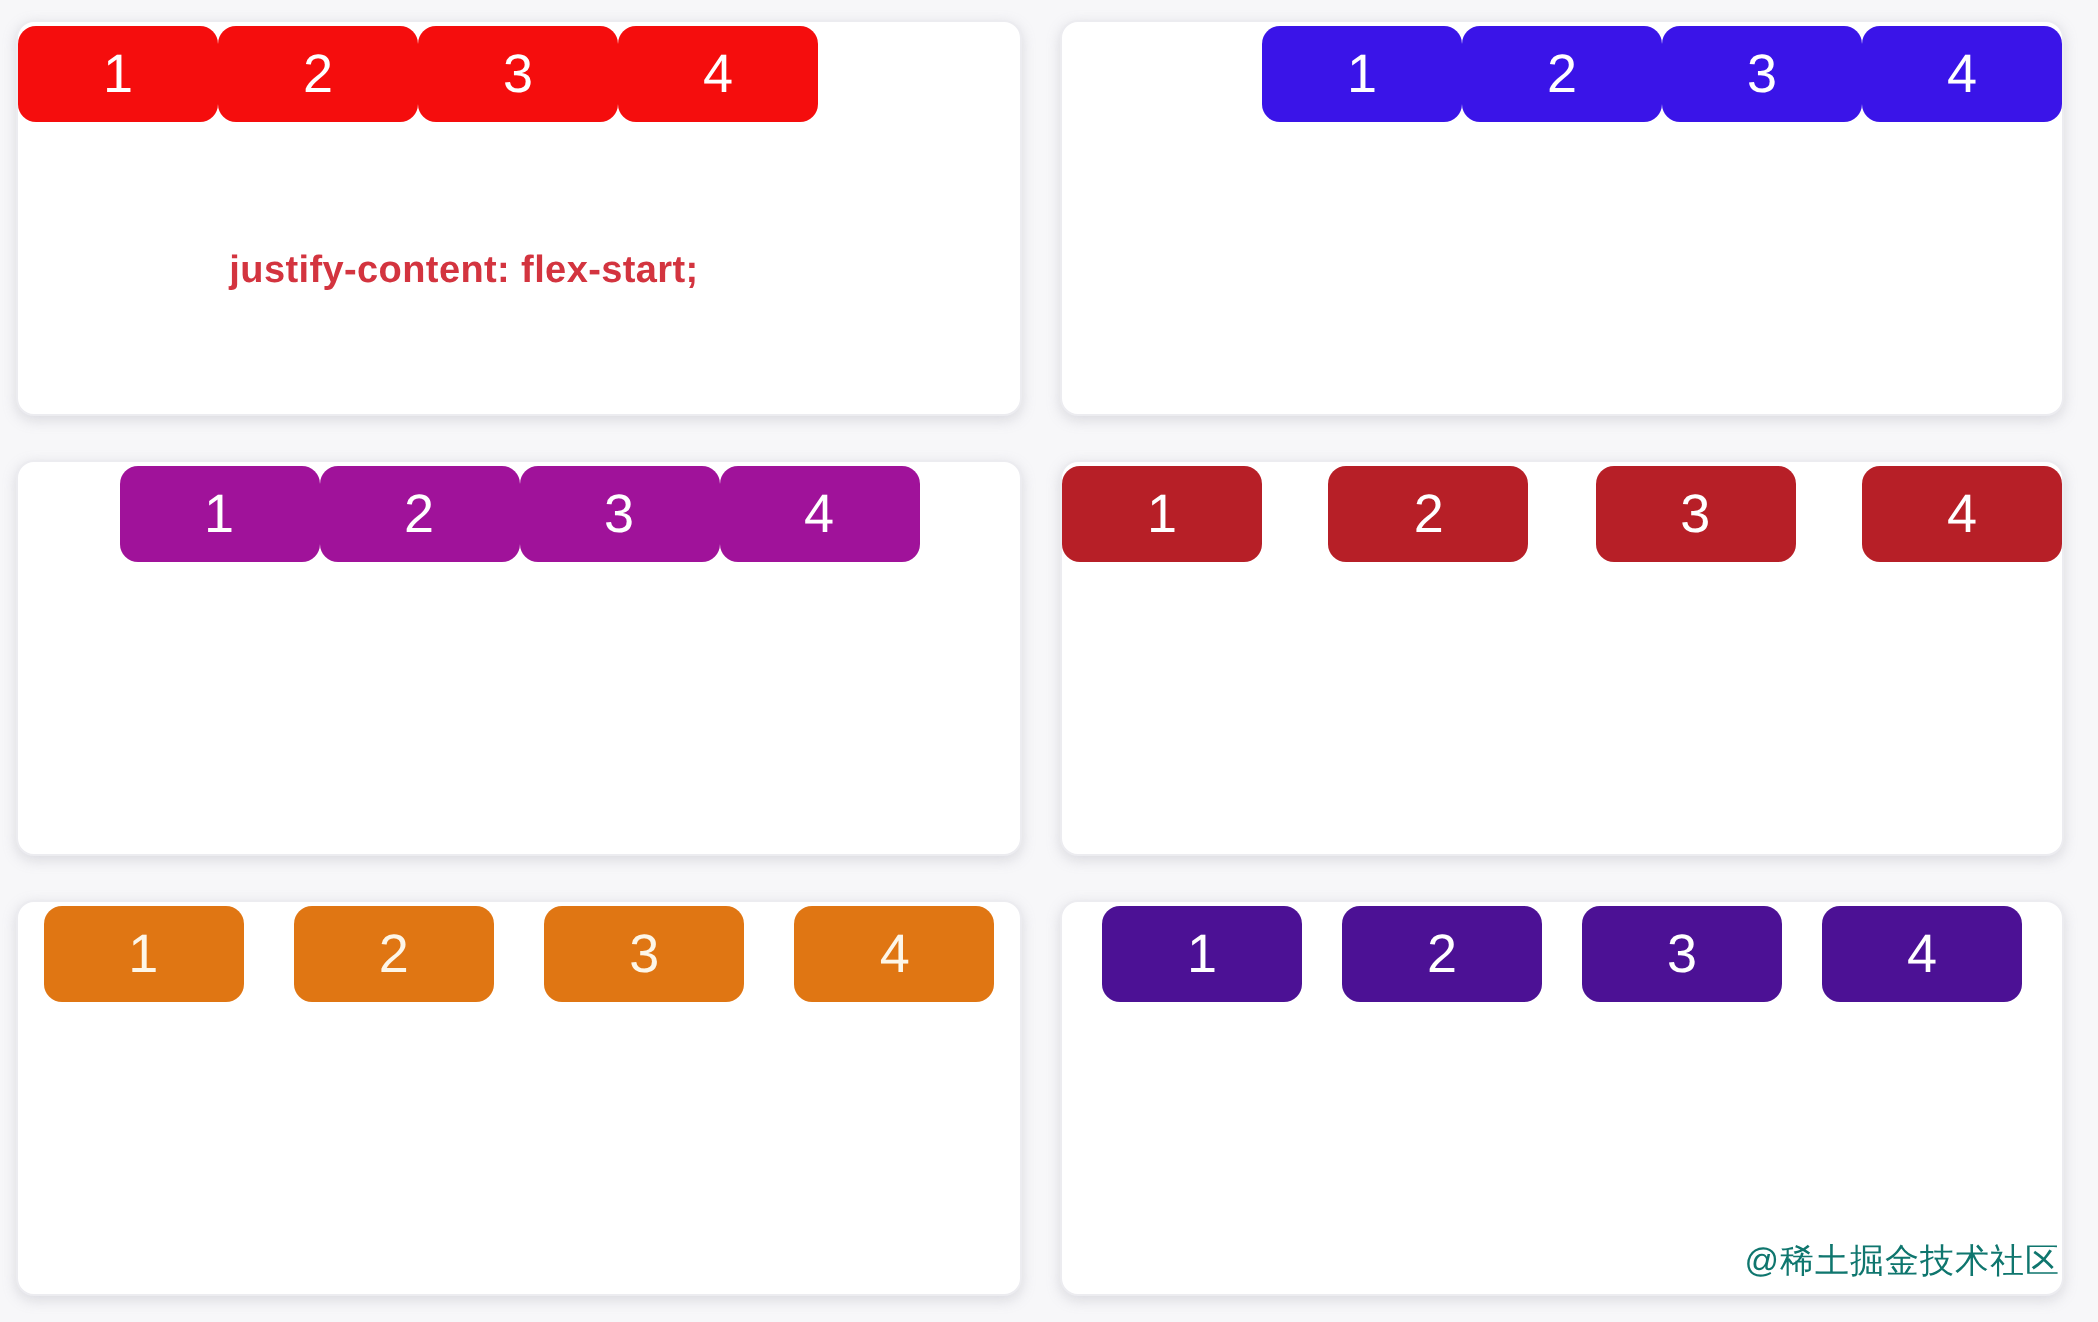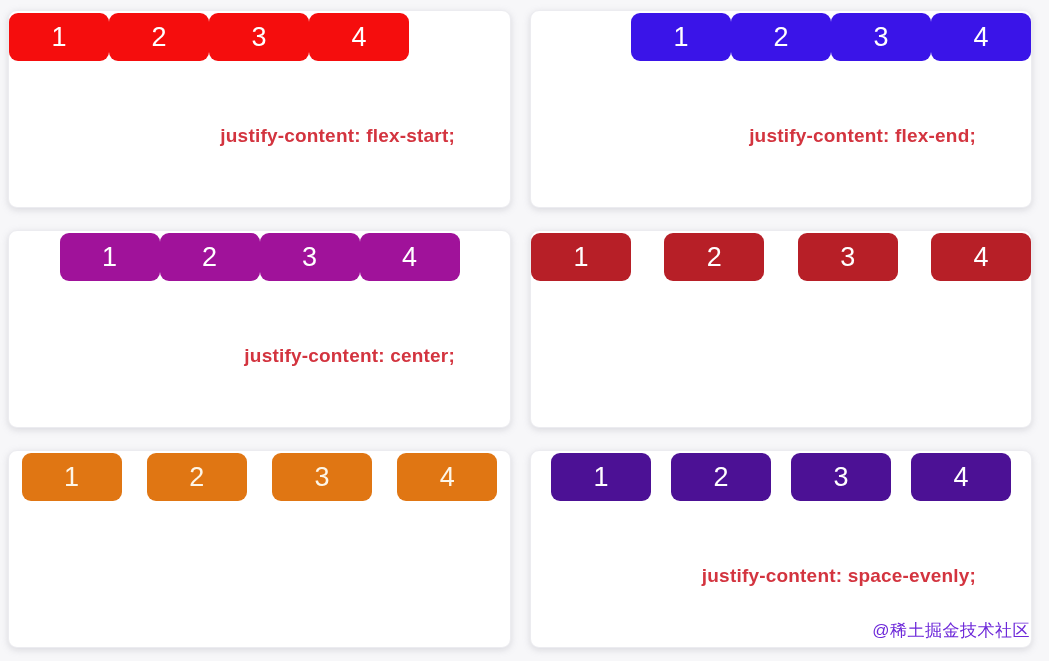--- a/index.html
+++ b/index.html
@@ -44,31 +44,31 @@
     border-radius: 9px;
     background: var(--box-color, #999);
     color: #ffffff;
     font-size: 27px;
     line-height: 48px;
     text-align: center;
     box-sizing: border-box;
   }
   .jc-label {
     margin: 64px 55px 0 0;
-    text-align: right;
+    text-align: center;
     color: #d3343f;
     font-weight: bold;
     font-size: 19px;
     letter-spacing: 0.2px;
   }
   .watermark {
     position: absolute;
     right: 19px;
     bottom: 19px;
-    color: #6d28d9;
+    color: #0f766e;
     font-size: 17px;
     letter-spacing: 0.5px;
   }
 </style>
 </head>
 <body>
 
 <div class="grid">
 
   <section class="card" style="--box-color: #f50d0d;">
@@ -81,31 +81,29 @@
     <p class="jc-label">justify-content: flex-start;</p>
   </section>
 
   <section class="card" style="--box-color: #3a14e8;">
     <div class="flex-row" style="justify-content: flex-end;">
       <div class="box" style="color: rgb(255, 255, 255);">1</div>
       <div class="box" style="color: rgb(255, 255, 255);">2</div>
       <div class="box" style="color: rgb(255, 255, 255);">3</div>
       <div class="box" style="color: rgb(255, 255, 255);">4</div>
     </div>
-    <p class="jc-label">justify-content: flex-end;</p>
   </section>
 
   <section class="card" style="--box-color: #a0129a;">
     <div class="flex-row" style="justify-content: center;">
       <div class="box" style="color: rgb(255, 255, 255);">1</div>
       <div class="box" style="color: rgb(255, 255, 255);">2</div>
       <div class="box" style="color: rgb(255, 255, 255);">3</div>
       <div class="box" style="color: rgb(255, 255, 255);">4</div>
     </div>
-    <p class="jc-label">justify-content: center;</p>
   </section>
 
   <section class="card" style="--box-color: #b71f27;">
     <div class="flex-row" style="justify-content: space-between;">
       <div class="box" style="color: rgb(255, 255, 255);">1</div>
       <div class="box" style="color: rgb(255, 255, 255);">2</div>
       <div class="box" style="color: rgb(255, 255, 255);">3</div>
       <div class="box" style="color: rgb(255, 255, 255);">4</div>
     </div>
   </section>
@@ -119,18 +117,17 @@
     </div>
   </section>
 
   <section class="card" style="--box-color: #4c1195;">
     <div class="flex-row" style="justify-content: space-evenly;">
       <div class="box" style="color: rgb(255, 255, 255);">1</div>
       <div class="box" style="color: rgb(255, 255, 255);">2</div>
       <div class="box" style="color: rgb(255, 255, 255);">3</div>
       <div class="box" style="color: rgb(255, 255, 255);">4</div>
     </div>
-    <p class="jc-label">justify-content: space-evenly;</p>
   </section>
 
 </div>
 
 <div class="watermark">@稀土掘金技术社区</div>
 
 </body></html>

